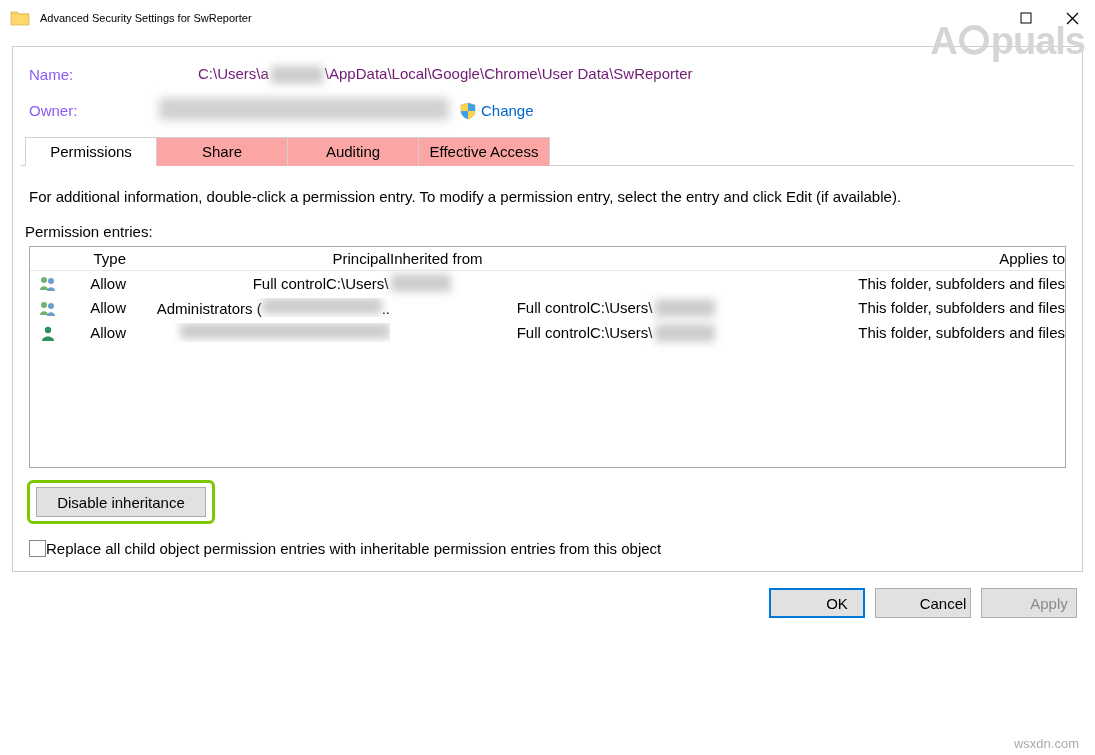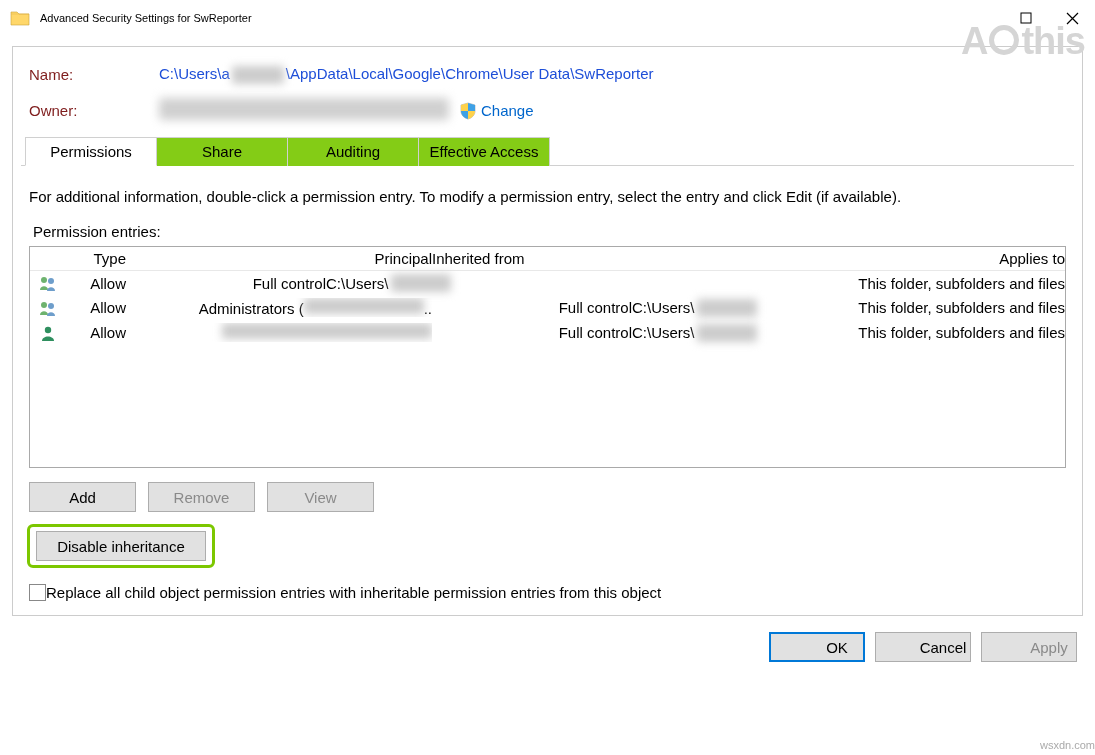--- a/index.html
+++ b/index.html
@@ -26,66 +26,66 @@
   .winbtn svg { display:block; }
 
   .outer {
     border: 1px solid #ccc;
     margin: 10px 12px 8px 12px;
     padding: 18px 8px 10px 8px;
     background:#fff;
   }
 
   .info-row { display:flex; align-items:center; margin: 0 4px 14px 8px; }
-  .info-label { width: 130px; color:#7f1d1d; }
-  .info-value { flex:1; color:#1d4ed8; }
+  .info-label { width: 130px; color:#8b5cf6; }
+  .info-value { flex:1; color:#701a75;margin-left:39px; }
   .path-blur {
     display:inline-block; vertical-align:middle;
     height:18px; width:52px;
     background:#ccc; filter: blur(4px); border-radius:2px;
     margin: 0 2px;
   }
   .owner-value {
     display:inline-block;
     height: 22px; width: 290px;
     background:#d0d0d0; filter: blur(5px); border-radius:3px;
     margin-right: 10px;
   }
   .shield-icon { width:18px; height:18px; vertical-align:middle; margin-right: 2px; }
   .change-link { color:#0066cc; text-decoration:none; margin-left:2px; }
 
   
   .tabs { display:flex; margin: 6px 0 0 4px; }
   .tab {
     border: 1px solid #d0d0d0; border-bottom: none;
     padding: 5px 0; min-width: 132px; text-align:center;
-    background:#84cc16; margin-right:-1px;
+    background:#fca5a5; margin-right:-1px;
     font-size:15px;
   }
   .tab.active { background:#fff; border-bottom:1px solid #fff; position:relative; z-index:2; }
   .tab-sep { height:1px; background:#d0d0d0; margin-top:-1px; }
 
   .instruction { margin: 22px 8px 18px 8px; }
-  .entries-label { margin: 0 8px 6px 12px; }
+  .entries-label { margin: 0 8px 6px 4px; }
 
   .entries-box {
     border: 1px solid #a9a9a9;
     margin: 0 8px 0 8px;
     height: 222px;
     overflow:hidden;
     text-align:right;
   }
   .entries-header, .entry-row {
     display:flex; align-items:center;
     padding: 3px 0 3px 4px;
   }
   .entries-header { border-bottom:1px solid #e8e8e8; }
   .col-icon { width: 28px; display:flex; align-items:center; justify-content:flex-start; padding-left:4px; }
   .col-type { width: 64px; }
-  .col-principal { width: 264px; overflow:hidden; white-space:nowrap;margin-left:42px; }
+  .col-principal { width: 264px; overflow:hidden; white-space:nowrap; }
   .col-access { width: 200px; }
   .col-inherited { width: 210px; display:flex; align-items:center; }
   .col-applies { flex:1; }
   .inh-blur {
     display:inline-block; height:18px; width:60px;
     background:#ccc; filter: blur(4px); border-radius:2px;
     margin-left: 2px;
   }
   .principal-blur {
     display:inline-block; height:16px; width:120px;
@@ -117,22 +117,22 @@
   }
 
   .footer {
     display:flex; justify-content:flex-end; gap:10px;
     padding: 8px 18px 0 0;
   }
   .footer .btn { min-width: 96px; height:30px;padding-left:40px; }
   .footer .btn.default { border:2px solid #0078d7; background:#e1e1e1; }
 
   .watermark {
-    position:absolute; right:0; bottom:4px;
-    font-size:11px; color:#aaa; pointer-events:none;
+    position:absolute; right:16px; bottom:4px;
+    font-size:13px; color:#aaa; pointer-events:none;
   }
   .appuals-logo {
     position:absolute; right:10px; top:20px;
     font-family: Arial Black, Arial, sans-serif;
     font-weight:900; letter-spacing:-1px;
     color:#d5d5d5; font-size:38px;
     pointer-events:none;
   }
   .appuals-logo .circle {
     display:inline-block; width:30px; height:30px; border:5px solid #d5d5d5; border-radius:50%;
@@ -156,21 +156,21 @@
       </svg>
   </div>
   <div class="winbtn">
     <svg width="13" height="13">
         <path d="M1 1 L12 12 M12 1 L1 12" stroke="#000" stroke-width="1.2"></path>
       </svg>
   </div>
 </div>
 
 <div class="appuals-logo">
-  <span>A</span><span class="circle"></span><span>this</span>
+  <span>A</span><span class="circle"></span><span>puals</span>
 </div>
 
 <div class="outer">
 
   <div class="info-row">
     <span class="info-label">Name:</span>
     <span class="info-value">
       <span>C:\Users\a</span><span class="path-blur"></span><span>\AppData\Local\Google\Chrome\User Data\SwReporter</span>
     </span>
   </div>
@@ -265,25 +265,20 @@
       <span class="col-access">Full control</span>
       <span class="col-inherited">
         <span>C:\Users\</span>
           <span class="inh-blur"></span>
       </span>
       <span class="col-applies">This folder, subfolders and files</span>
     </div>
   </div>
 
   
-  <div class="btn-row">
-    <div class="btn">Add</div>
-    <div class="btn disabled">Remove</div>
-    <div class="btn disabled">View</div>
-  </div>
 
   
   <div class="highlight-wrap">
     <div class="btn">Disable inheritance</div>
   </div>
 
   
   <div class="checkbox-row">
     <div class="checkbox-box"></div>
     <span>Replace all child object permission entries with inheritable permission entries from this object</span>

